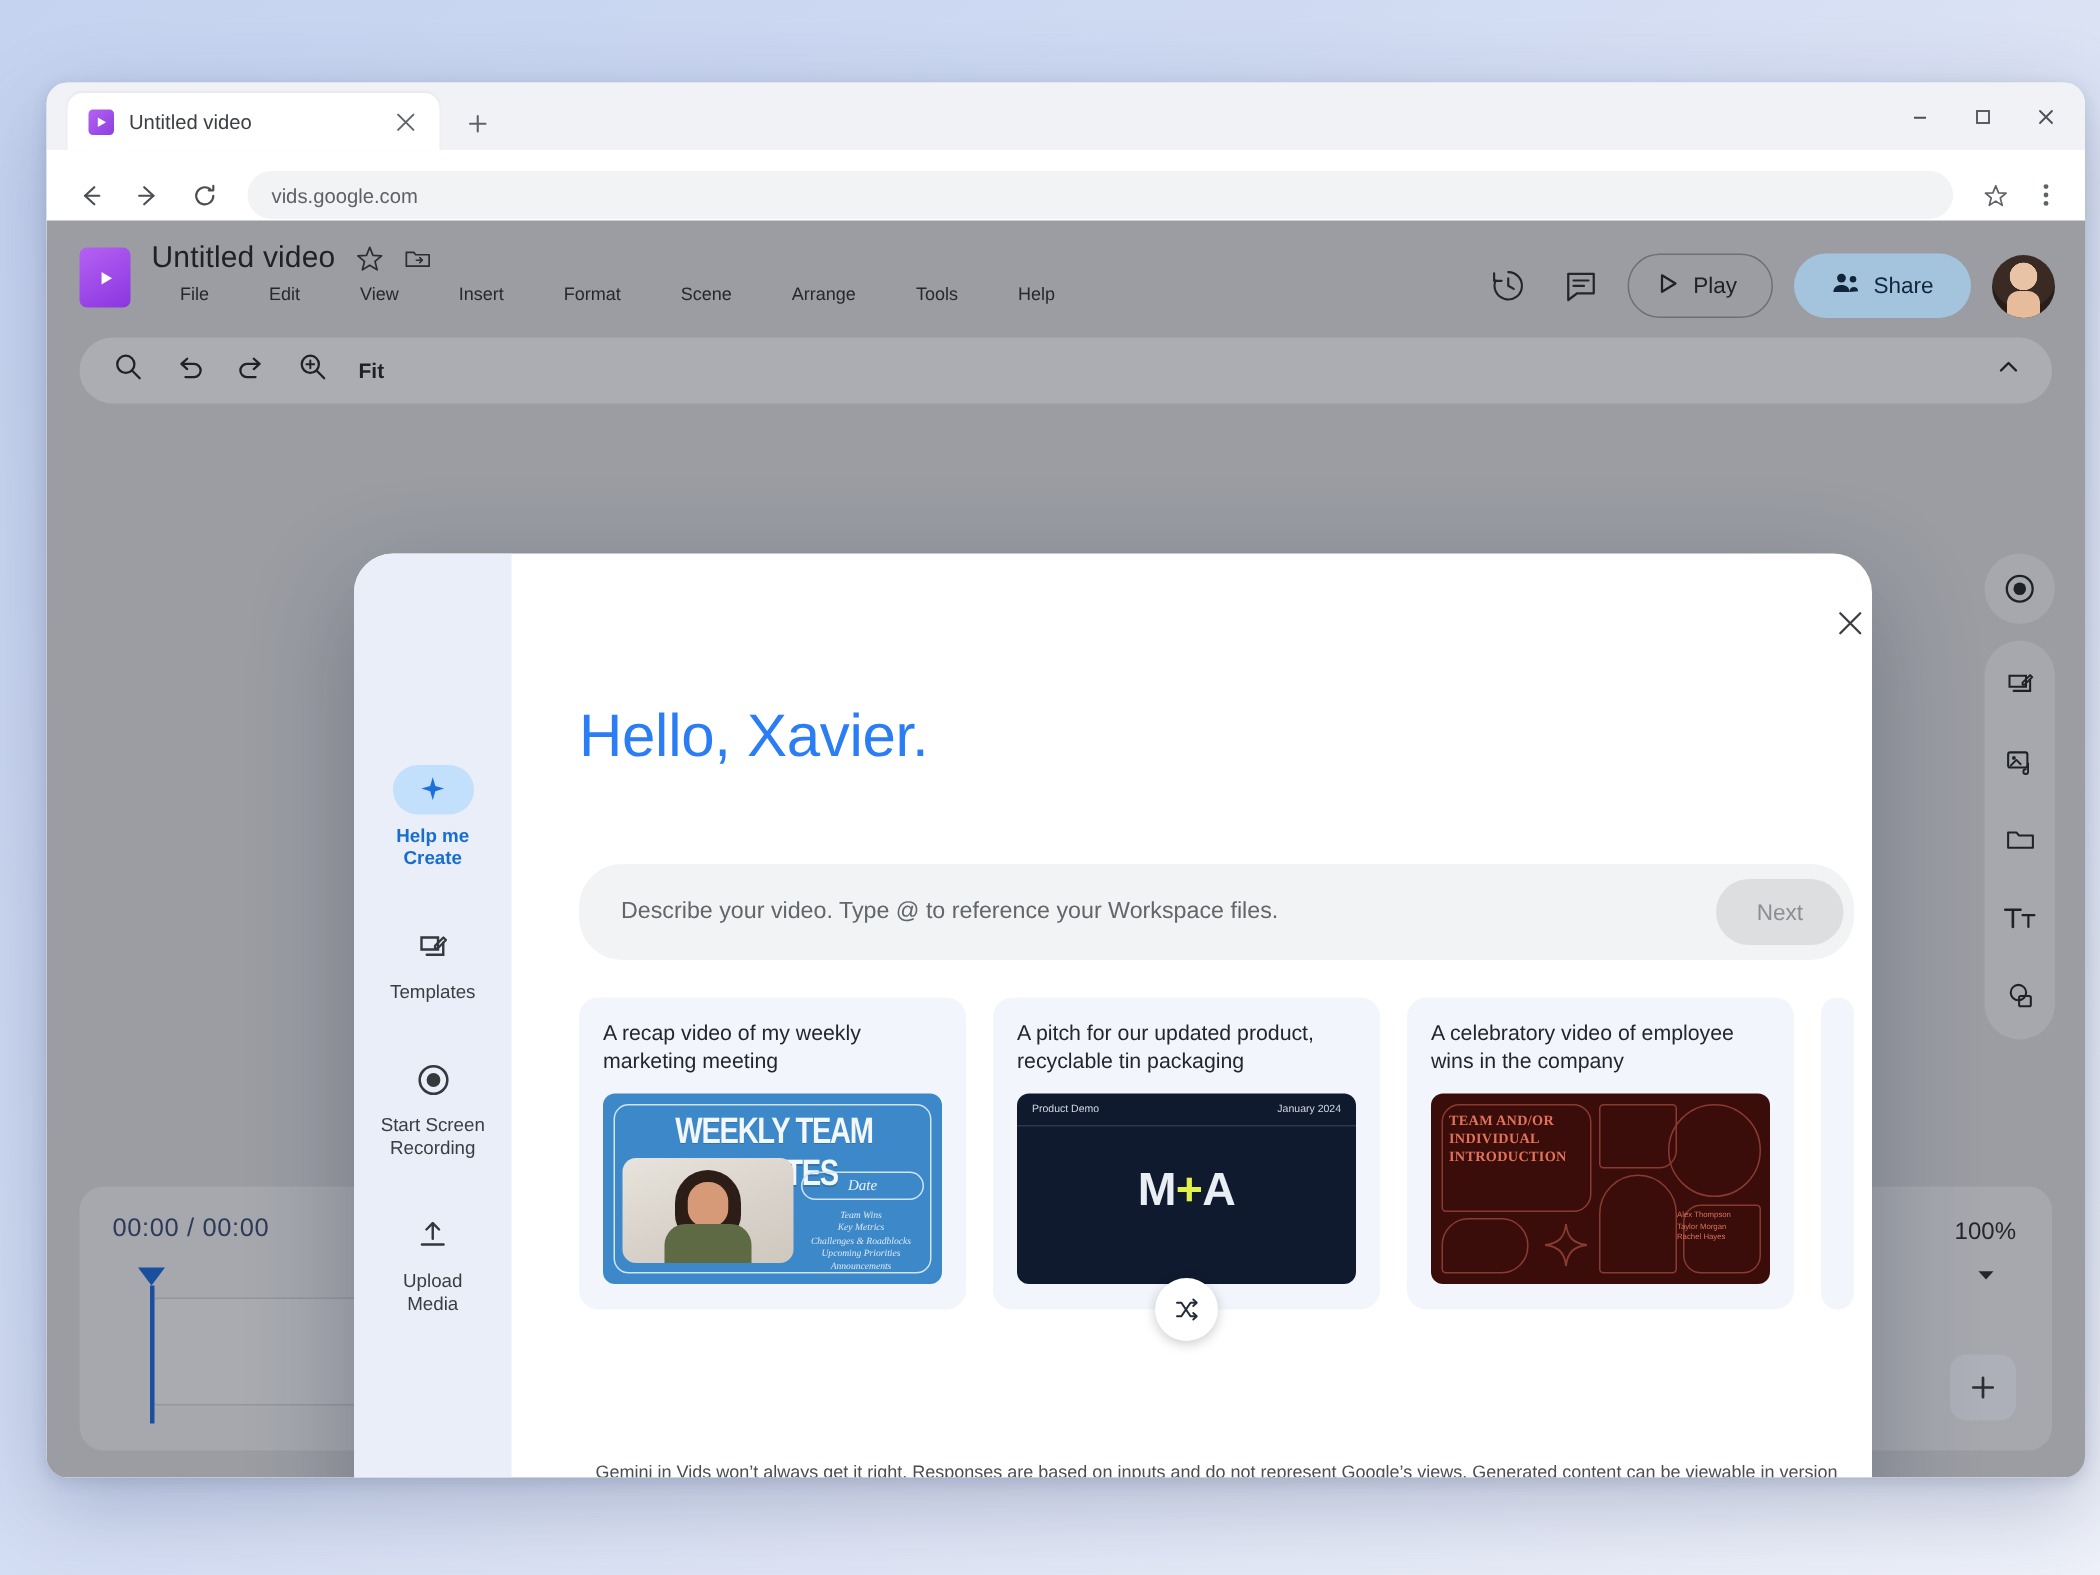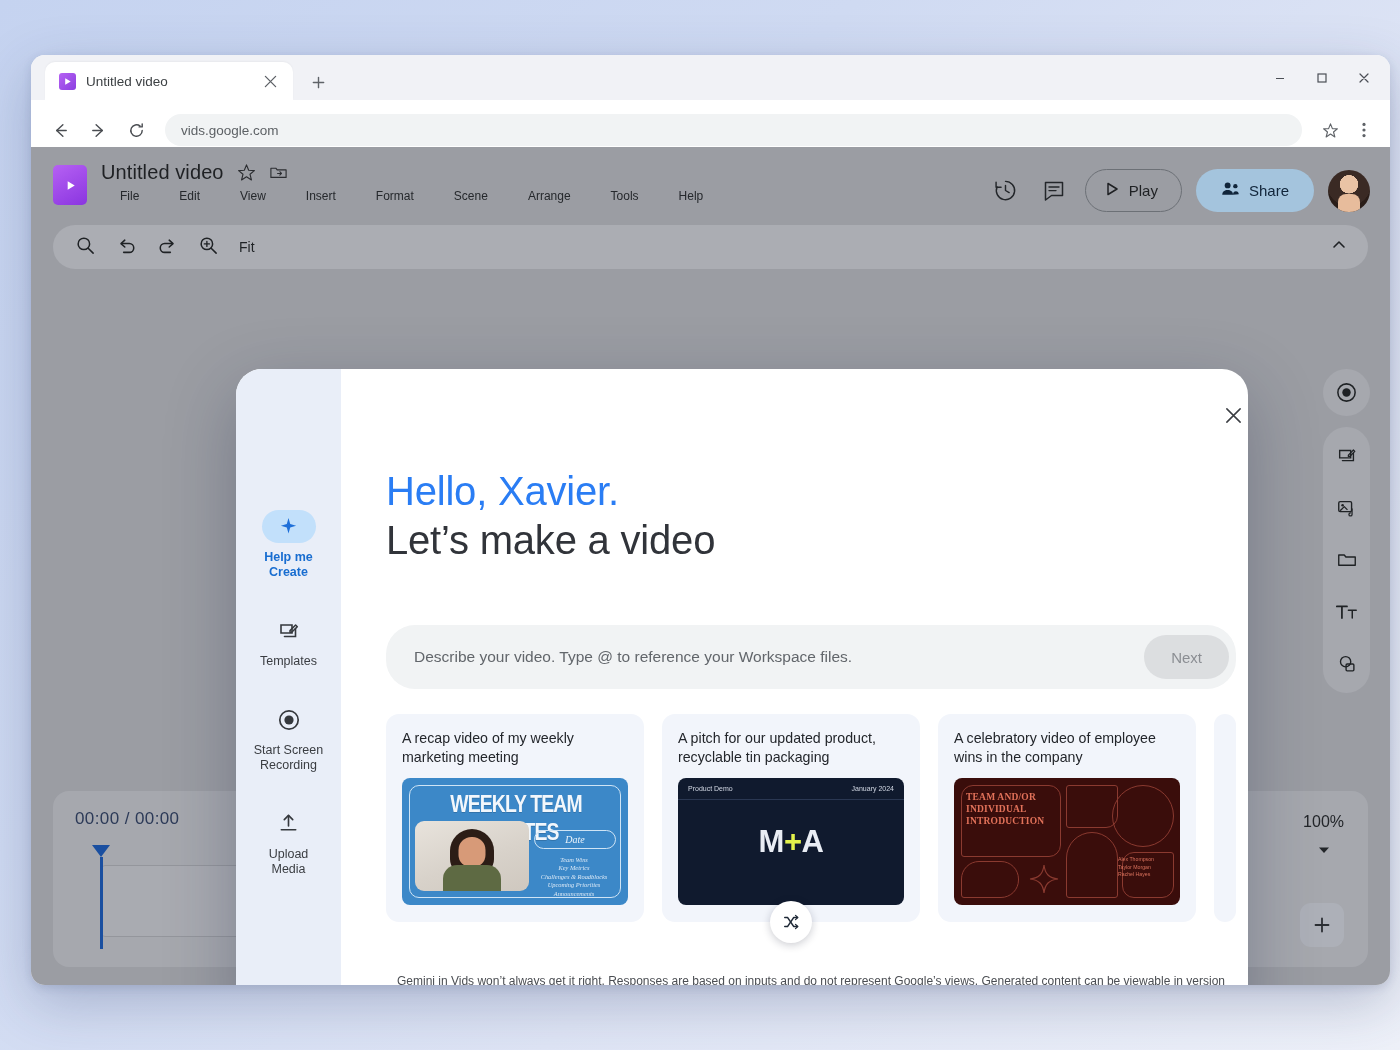--- a/index.html
+++ b/index.html
@@ -137,21 +137,21 @@
     content:""; position:absolute; left:50%; top:58%;
     width:22px; height:22px; transform:translateX(-50%);
     background:#e7bc9c; border-radius:8px 8px 0 0;
   }
 
   
   .toolbar {
     margin: 2px 22px 0 22px; height: 44px;
     background: #abadb3; border-radius: 22px;
     display: flex; align-items: center; gap: 20px;
-    padding: 0 22px; color: #1f2225; position: relative;
+    padding: 0 22px; color: #1f2225; position: relative; font-weight: bold;
   }
   .tb-fit { font-size: 14px; }
   .tb-caret { position: absolute; right: 20px; }
 
   
   .rail {
     position: absolute; right: 20px; top: 222px;
     width: 47px; display: flex; flex-direction: column; align-items: center;
   }
   .rail-top {
@@ -668,21 +668,20 @@
 
       <div class="modal-body">
         <div class="modal-close">
           <svg width="19" height="19" viewBox="0 0 20 20">
               <path d="M3 3 L17 17 M17 3 L3 17" stroke="#3b3e43" stroke-width="1.6" stroke-linecap="round"></path>
             </svg>
         </div>
 
         <div class="greet">
           <div class="greet-line1">Hello, Xavier.</div>
-          <div class="greet-line2">Let’s make a video</div>
         </div>
 
         <div class="prompt-row">
           <input class="prompt-input" type="text" placeholder="Describe your video. Type @ to reference your Workspace files." style="">
           <div class="next-btn">Next</div>
         </div>
 
         <div class="cards">
 
           <div class="card">

